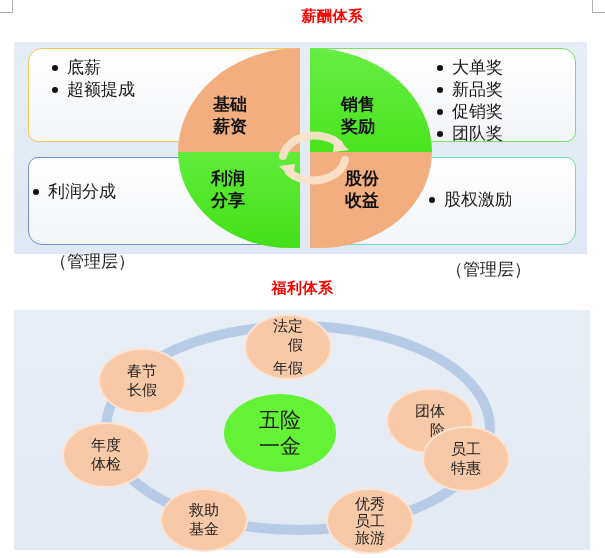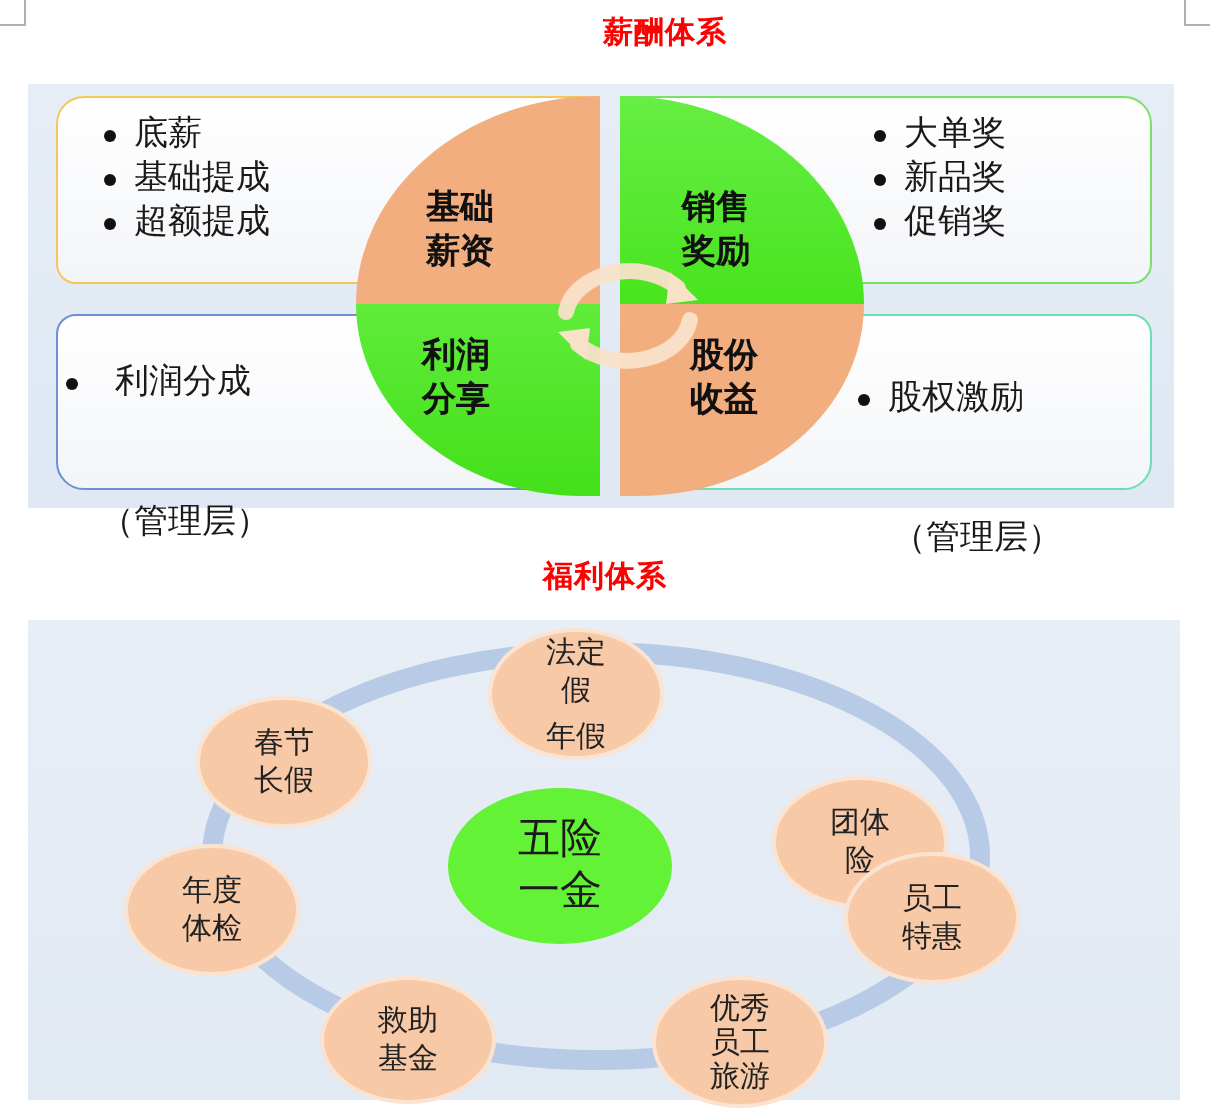--- a/index.html
+++ b/index.html
@@ -24,21 +24,21 @@
   #box-br { left:296px; top:115px; width:266px; height:88px; border-color:#6fdcb8; border-radius:0 10px 14px 0; }
 
   .bullets { position:absolute; list-style:none; margin:0; padding:0;
              font-family:"DejaVu Sans","Liberation Sans",sans-serif; font-size:17px; color:#1a1a1a; line-height:22px; }
   .bullets li { position:relative; padding-left:18px; white-space:nowrap; }
   .bullets li::before { content:""; position:absolute; left:3px; top:9px; width:6px; height:6px; border-radius:50%; background:#111; }
   .bullets li .sub { display:block; padding-left:2px;margin-top:48px; }
 
   #list-tl { left:16px; top:14px;padding-left:19px; }
   #list-tr { left:420px; top:14px; }
-  #list-bl { left:16px; top:138px;text-align:center; }
+  #list-bl { left:16px; top:138px; }
   #list-br { left:412px; top:146px; }
 
   .quad { position:absolute; width:122px; height:104px; }
   #q-tl { left:164px; top:6px;  background:#f3ae80; border-top-left-radius:122px 104px; }
   #q-tr { left:296px; top:6px;  background:linear-gradient(180deg,#66ee44 0%,#49e41e 100%); border-top-right-radius:122px 104px; }
   #q-bl { left:164px; top:110px; background:linear-gradient(180deg,#5fec3a 0%,#44e019 100%); border-bottom-left-radius:122px 104px; height:96px; }
   #q-br { left:296px; top:110px; background:#f3ae80; border-bottom-right-radius:122px 104px; height:96px; }
 
   .quad-label { position:absolute; font-family:"DejaVu Sans","Liberation Sans",sans-serif; font-weight:bold;
                 font-size:17px; line-height:22px; color:#111; text-align:center; width:60px; }
@@ -48,21 +48,21 @@
   #lbl-br { left:318px; top:125px; }
 
   #cycle-arrows { position:absolute; left:255px; top:80px; width:90px; height:70px; }
 
   
   #welfare-panel { position:absolute; left:14px; top:310px; width:576px; height:240px;
                    background:linear-gradient(180deg,#e8eef6 0%,#e1e9f3 100%); }
   #ring { position:absolute; left:0; top:0; width:576px; height:240px; }
   .bubble { position:absolute; border-radius:50%; background:#f7c9a7;
             box-shadow:0 0 0 2px #fbe3d2; display:flex; align-items:center; justify-content:center;
-            text-align:center; font-family:Liberation Sans, sans-serif; font-size:15px; line-height:19px; color:#222; }
+            text-align:right; font-family:Liberation Serif, serif; font-size:15px; line-height:19px; color:#222; }
   .bubble span { display:block; }
   #center-bubble { background:#63f236; box-shadow:none; font-size:21px; line-height:26px; color:#1a1a1a; }
 </style>
 </head>
 <body>
 
 <div class="corner tl"></div>
 <div class="corner tr"></div>
 
 <div class="section-title" style="top:7px;padding-left:30px;">薪酬体系</div>
@@ -97,27 +97,27 @@
     <div>利润</div>
     <div>分享</div>
   </div>
   <div class="quad-label" id="lbl-br">
     <div>股份</div>
     <div>收益</div>
   </div>
 
   <ul class="bullets" id="list-tl">
     <li>底薪</li>
-    <li>基础提成</li>
     <li>超额提成</li>
   </ul>
   <ul class="bullets" id="list-tr">
     <li>大单奖</li>
     <li>新品奖</li>
     <li>促销奖</li>
+    <li>团队奖</li>
   </ul>
   <ul class="bullets" id="list-bl">
     <li>
       <span>利润分成</span>
       <span class="sub">（管理层）</span>
     </li>
   </ul>
   <ul class="bullets" id="list-br">
     <li>
       <span>股权激励</span>

